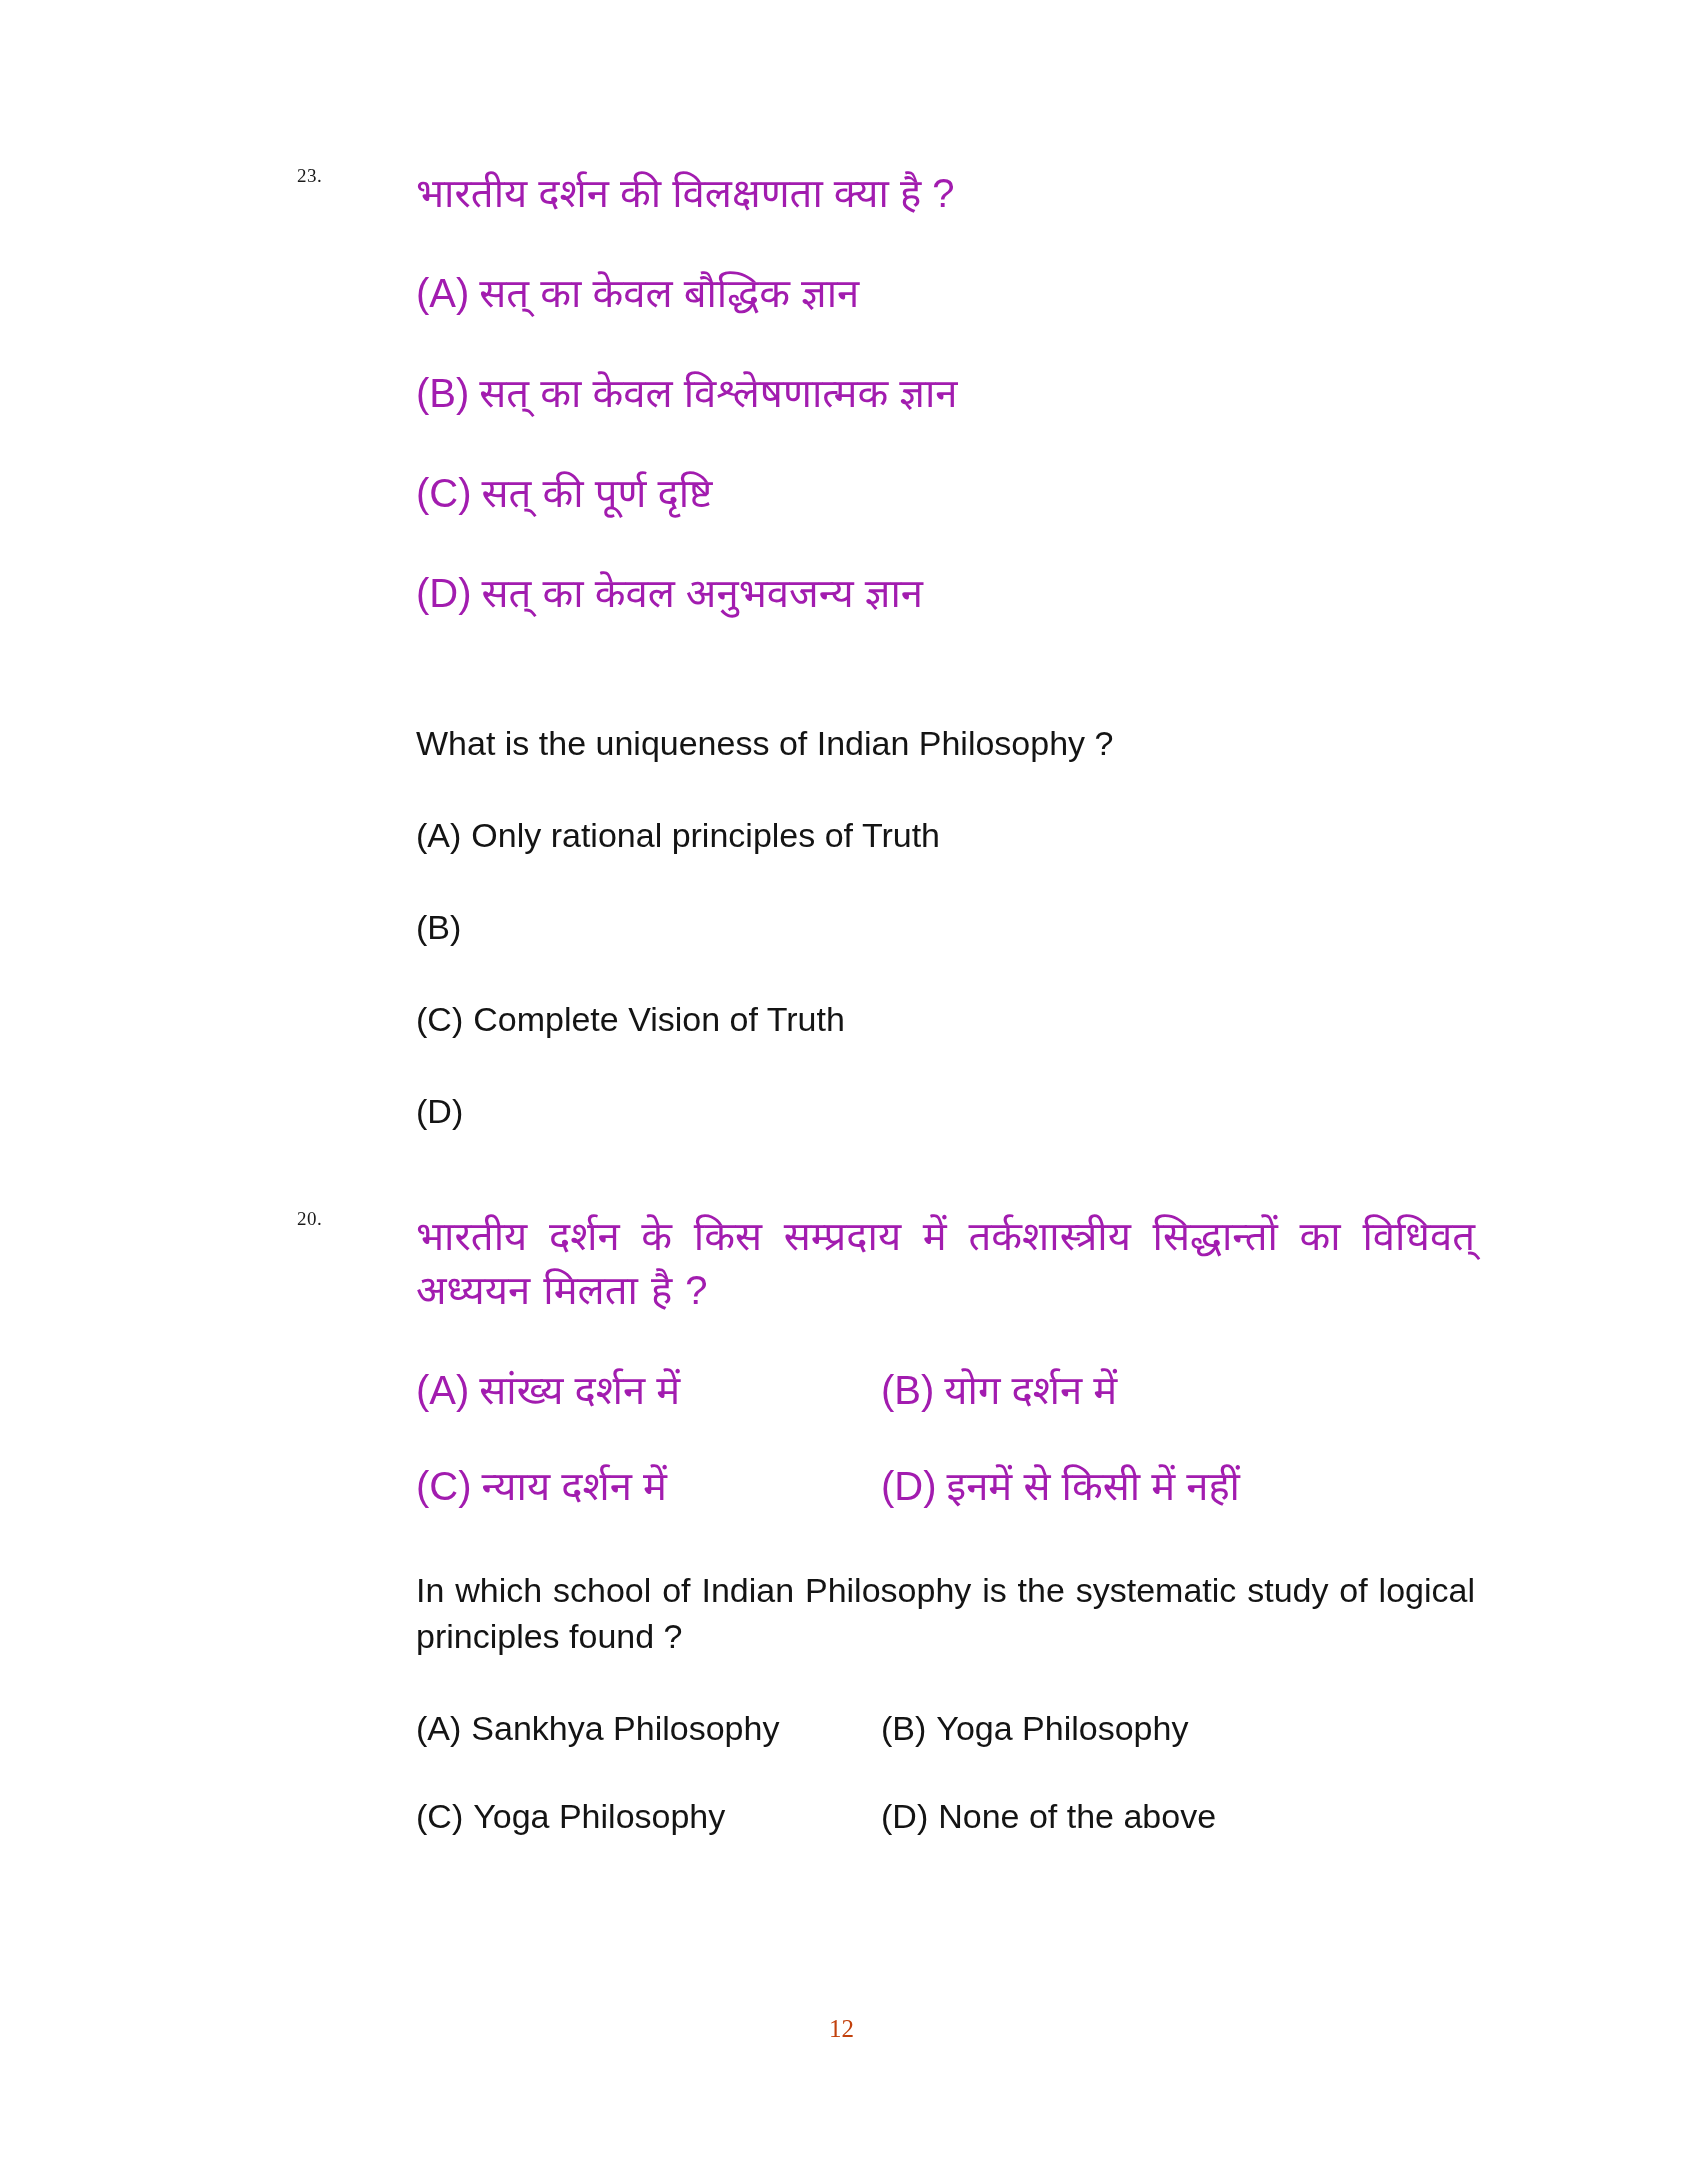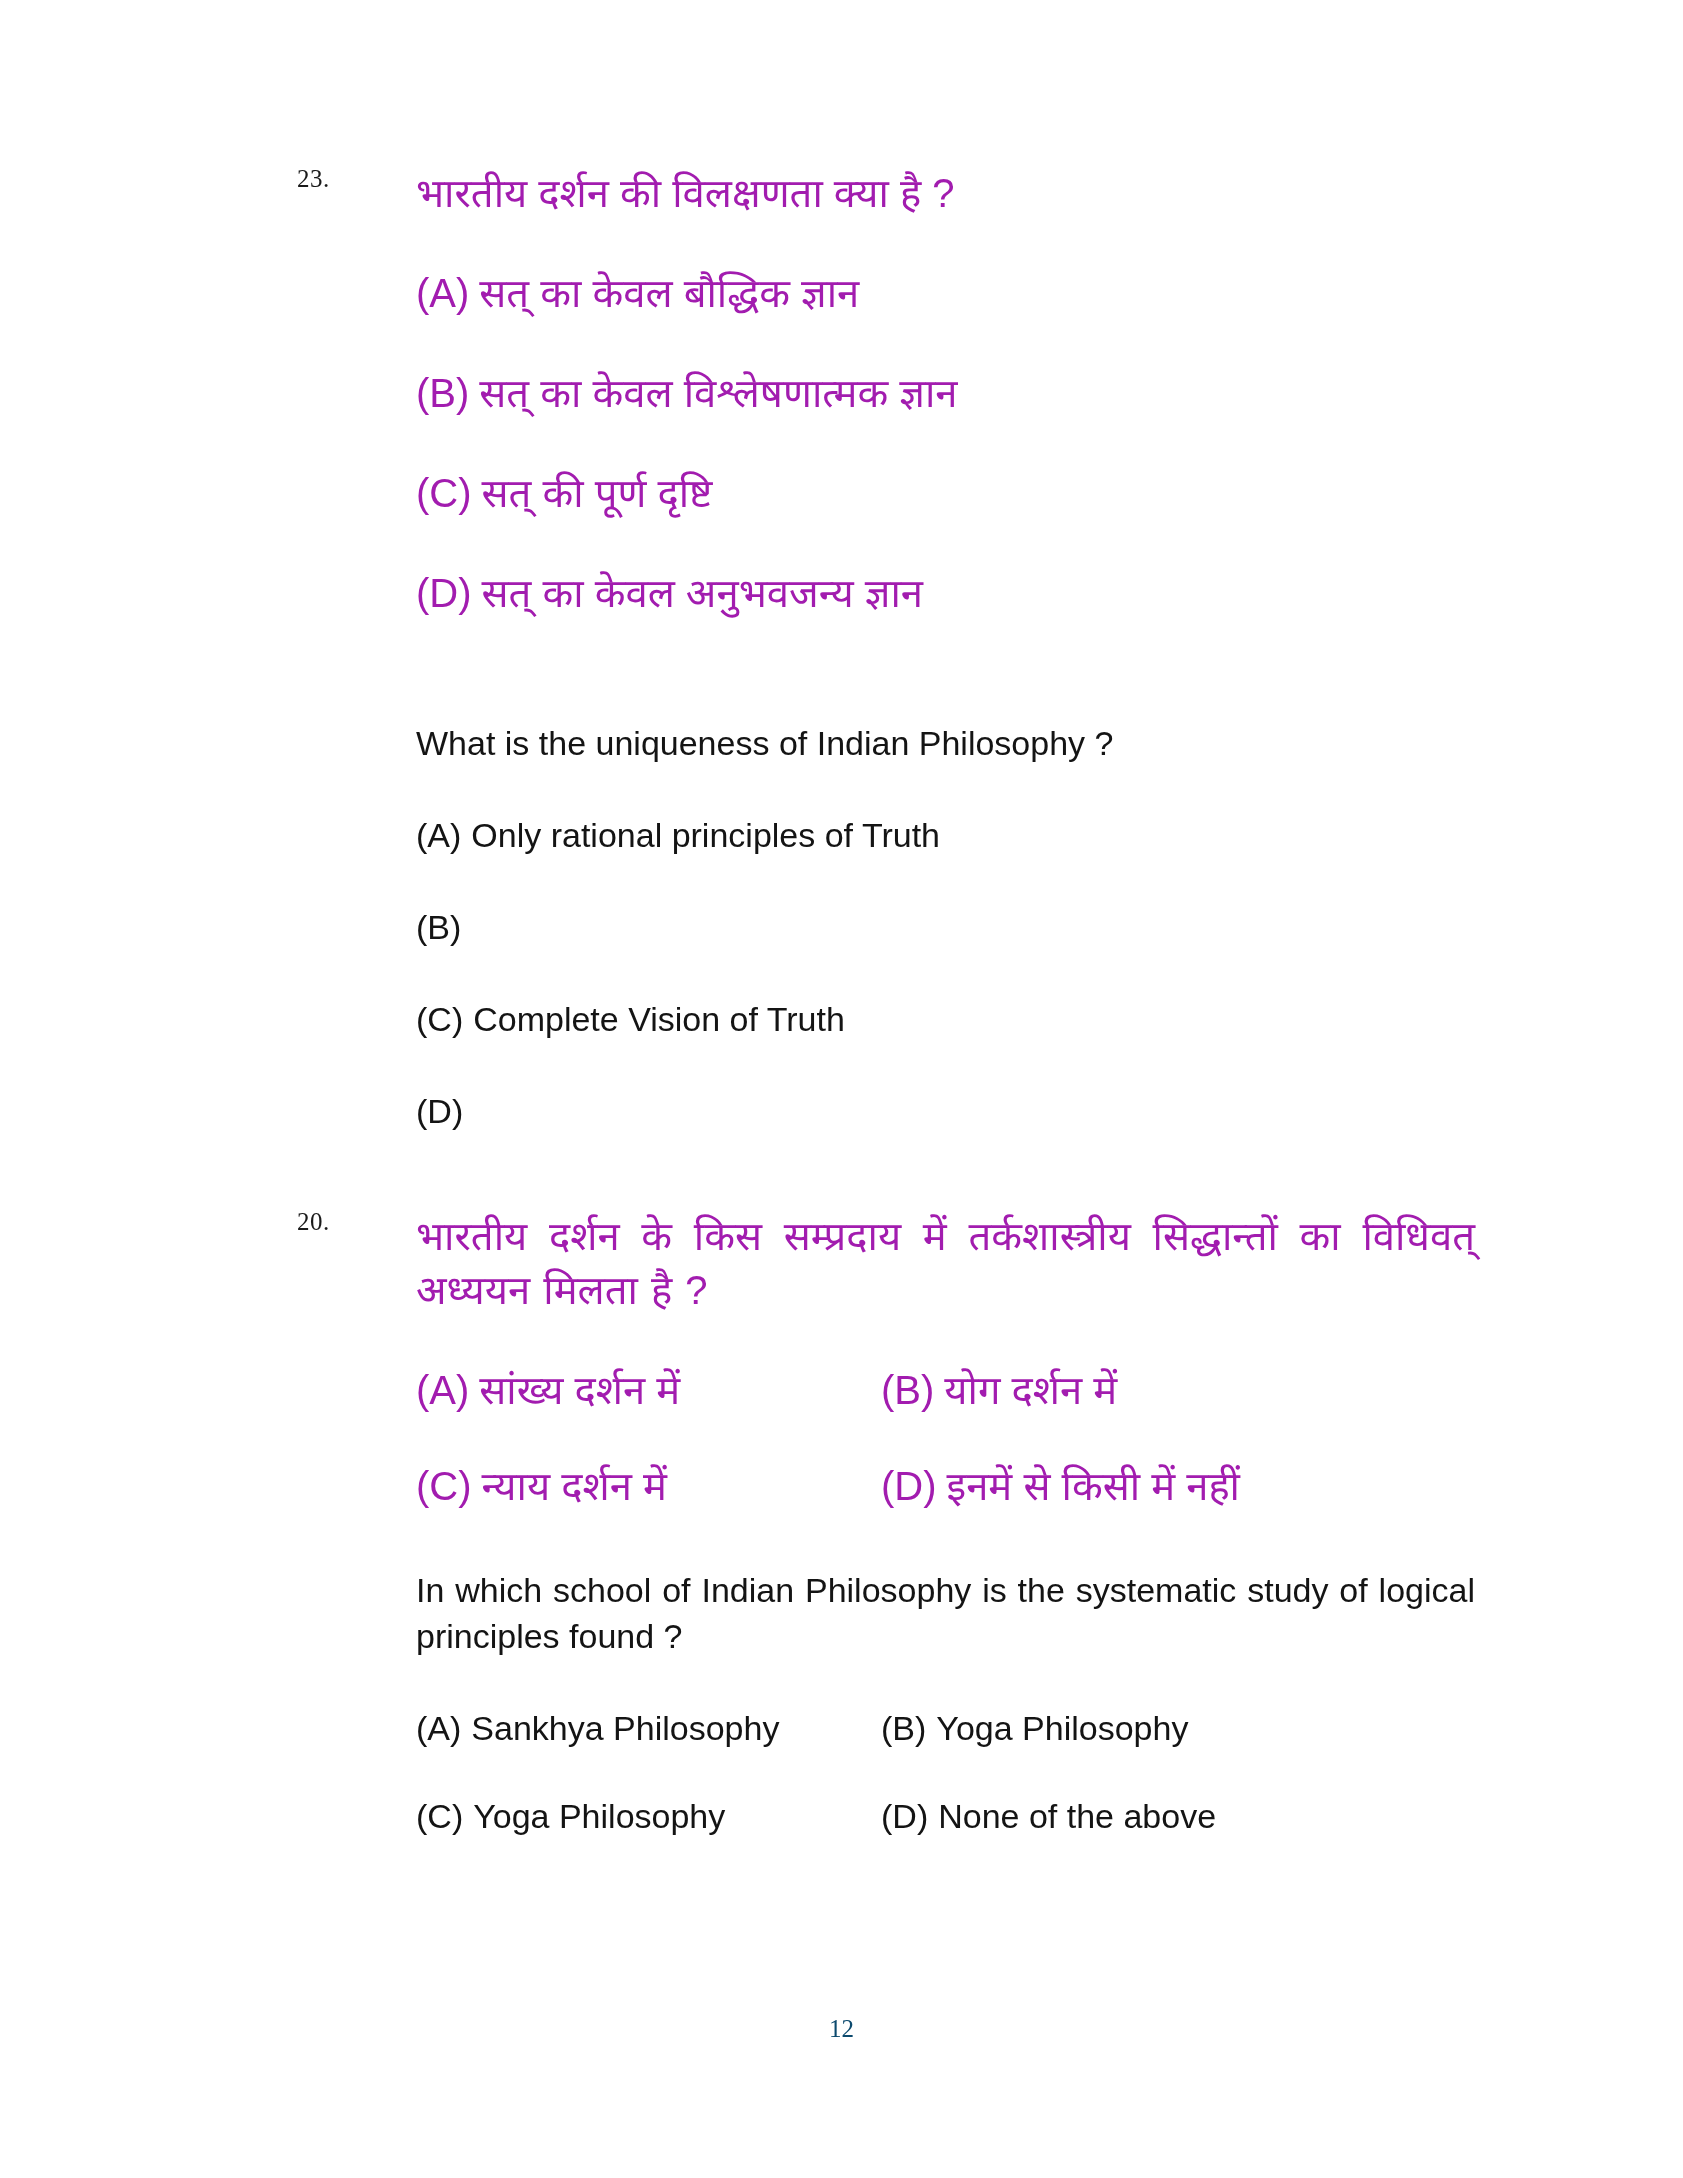--- a/index.html
+++ b/index.html
@@ -32,21 +32,21 @@
   .question {
     position: relative;
     width: 100%;
   }
 
   .q-number {
     position: absolute;
     left: 0;
     top: 0;
     width: 89px;
-    font-size: 25px;
+    font-size: 19px;
     line-height: 1.0;
     font-family: "Liberation Serif", serif;
     color: #1a1a1a;
     letter-spacing: 0.5px;
   }
 
   .q-body {
     margin-left: 119px;
   }
 
@@ -117,21 +117,21 @@
 
   
   .page-number {
     position: absolute;
     left: 0;
     right: 0;
     top: 2015px;
     text-align: center;
     font-family: "Liberation Serif", serif;
     font-size: 25px;
-    color: #0c4a6e;
+    color: #c2410c;
   }
 </style>
 </head>
 <body>
 
 <div class="page">
 
   <div class="content">
 
     <div class="question">

